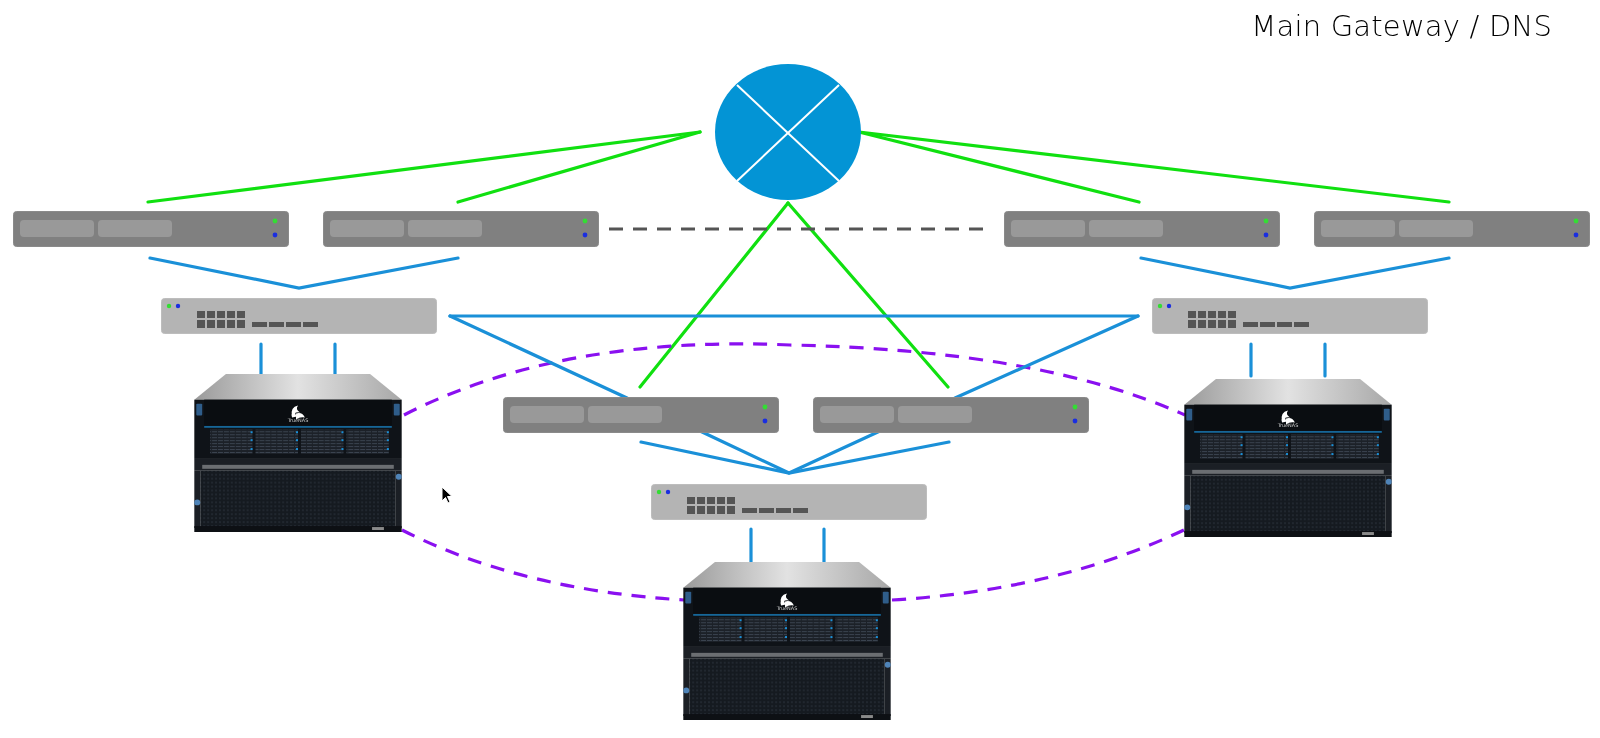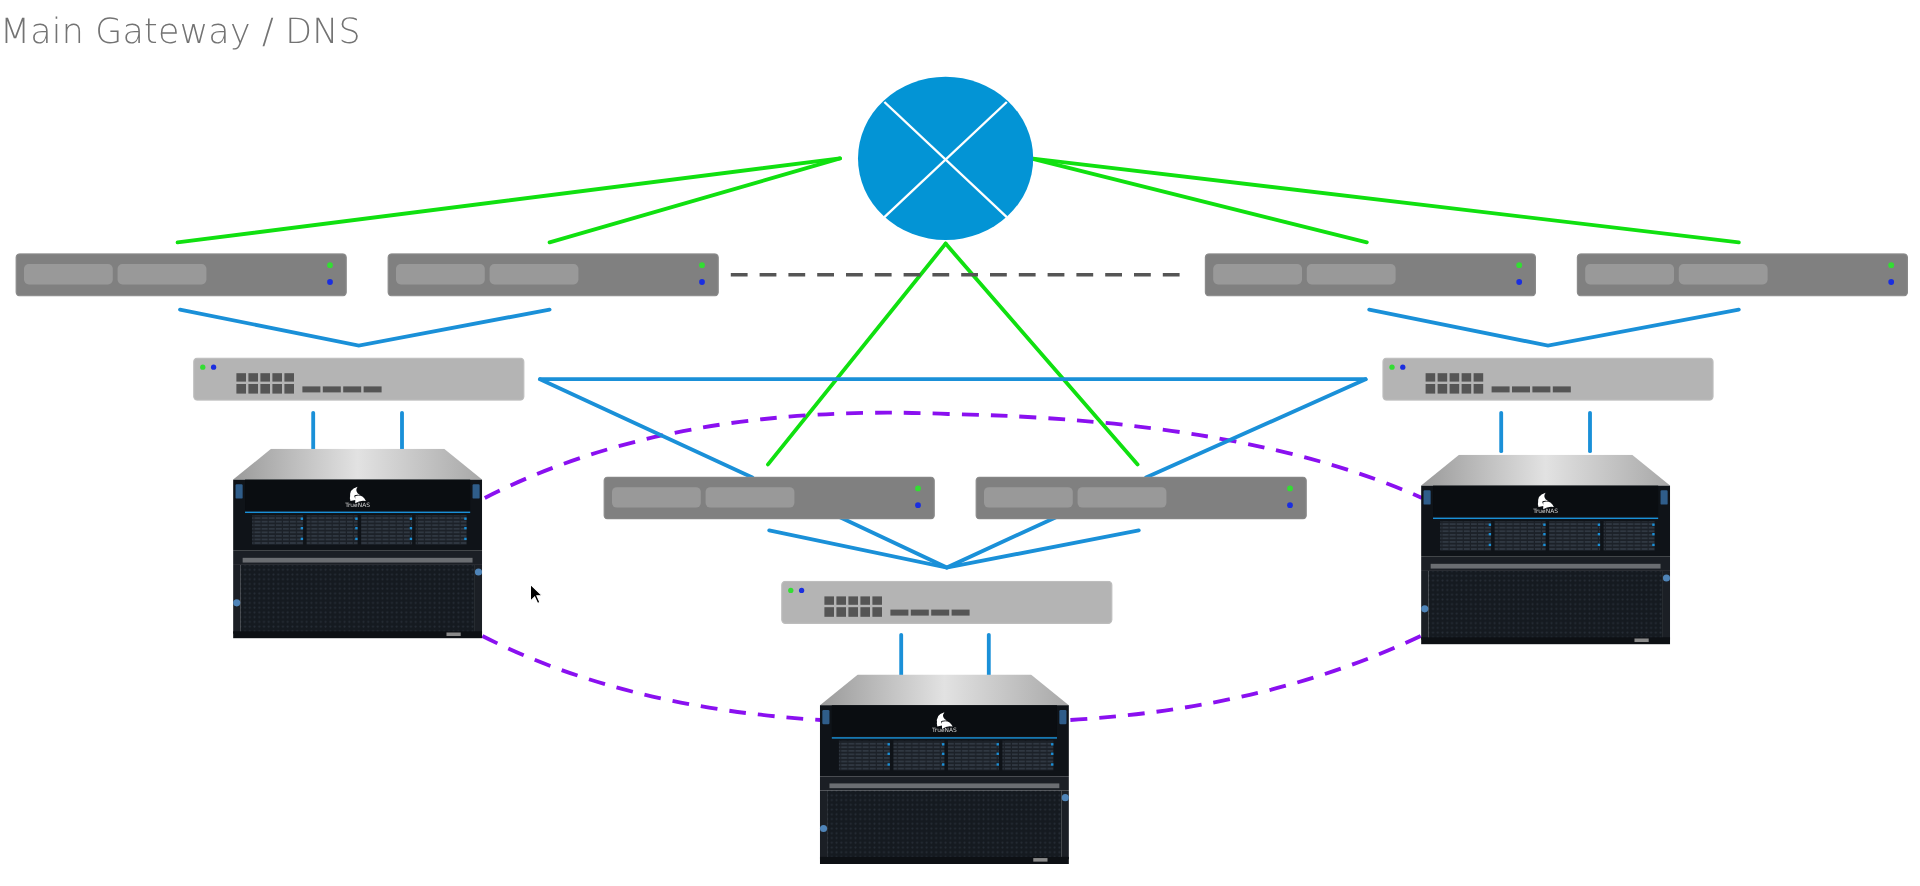--- a/index.html
+++ b/index.html
@@ -1,19 +1,19 @@
 <!DOCTYPE html>
 <html><head>
   <meta charset="utf-8">
   <style>
     html, body { margin: 0; padding: 0; background: #ffffff; }
     body { width: 1600px; height: 738px; position: relative; overflow: hidden; font-family: "DejaVu Sans", sans-serif; }
     #title {
-      position: absolute; left: 0; width: 1552px; top: 9px; text-align: left;
-      font-family: "DejaVu Sans", sans-serif; font-weight: 300; font-size: 29px; color: #737373; letter-spacing: 0.2px;
+      position: absolute; left: 0; width: 1552px; top: 9px; text-align: right;
+      font-family: "DejaVu Sans", sans-serif; font-weight: 300; font-size: 29px; color: #000000; letter-spacing: 0.2px;
     }
     svg#canvas { position: absolute; left: 0; top: 0; }
     .cursor { position: absolute; left: 441px; top: 486px; }
   </style>
 </head>
 <body>
 
 <div id="title">Main Gateway / DNS</div>
 
 <svg id="canvas" width="1600" height="738" viewBox="0 0 1600 738" xmlns="http://www.w3.org/2000/svg">

